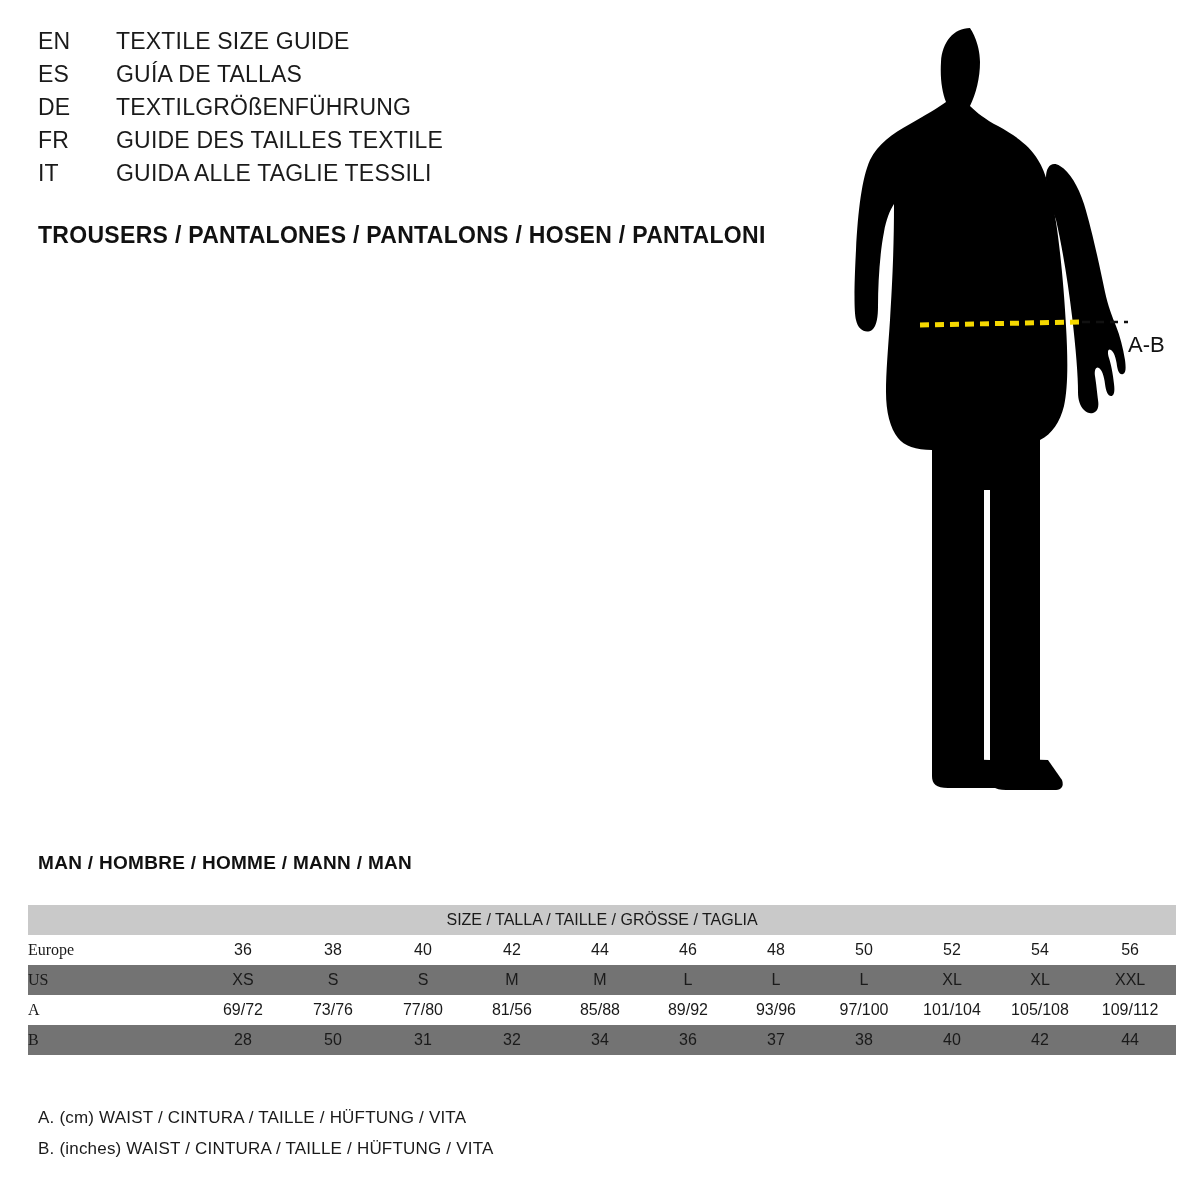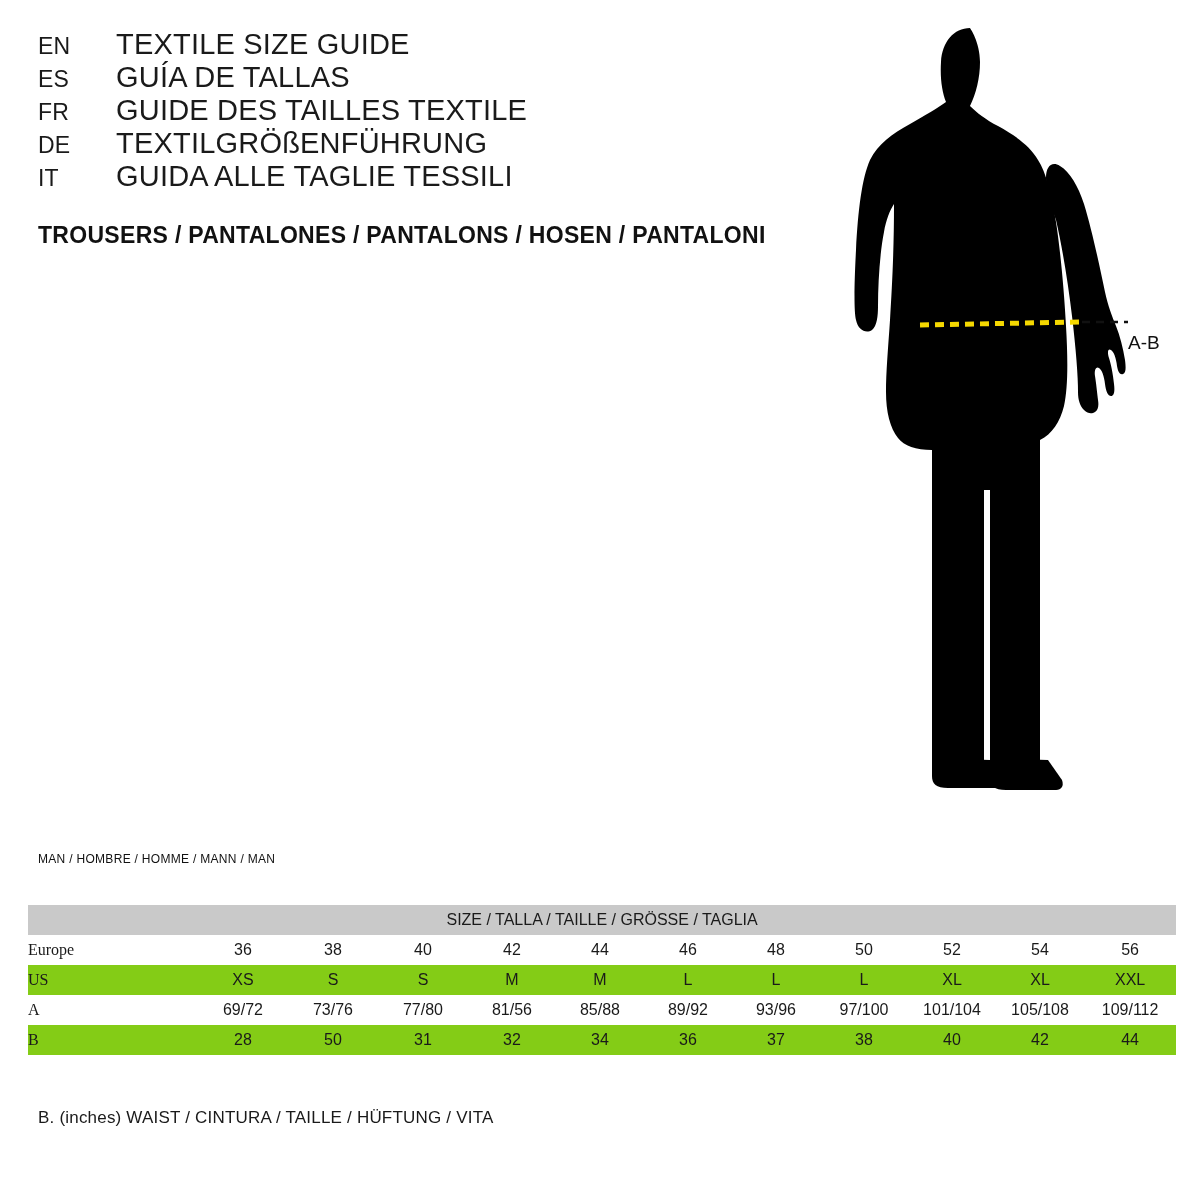--- a/index.html
+++ b/index.html
@@ -33,21 +33,21 @@
     align-items: baseline;
     height: 33px;
   }
   .lang-code {
     width: 78px;
     font-size: 23px;
     letter-spacing: 0.2px;
     color: #1a1a1a;
   }
   .lang-text {
-    font-size: 29px;
+    font-size: 23px;
     letter-spacing: 0.2px;
     color: #1a1a1a;
     white-space: nowrap;
   }
   .garment-line {
     position: absolute;
     left: 38px;
     top: 222px;
     font-size: 23px;
     font-weight: bold;
@@ -66,32 +66,32 @@
   }
   .figure-svg {
     position: absolute;
     left: 0;
     top: 0;
   }
   .ab-label {
     position: absolute;
     left: 308px;
     top: 312px;
-    font-size: 19px;
+    font-size: 22px;
     color: #111;
     font-family: "Liberation Sans", sans-serif;
   }
 
   
   .section-title {
     position: absolute;
     left: 38px;
     top: 852px;
-    font-size: 12px;
-    font-weight: normal;
+    font-size: 19px;
+    font-weight: bold;
     letter-spacing: 0.3px;
     color: #111;
   }
   table.size-table {
     position: absolute;
     left: 28px;
     top: 905px;
     width: 1148px;
     border-collapse: collapse;
     table-layout: fixed;
@@ -106,21 +106,21 @@
     vertical-align: middle;
   }
   .hdr-row td {
     background: #c9c9c9;
     text-align: left;
     padding-left: 14px;
     font-size: 17px;
     height: 32px;
   }
   .row-light td { background: #ffffff; }
-  .row-shade td { background: #84cc16; }
+  .row-shade td { background: #737373; }
   .rowlabel {
     text-align: left !important;
     padding-left: 14px;
     font-family: Liberation Serif, serif;
   }
 
   
   .footnotes {
     position: absolute;
     left: 38px;
@@ -142,26 +142,26 @@
   <div class="lang-block">
     <div class="lang-row">
       <div class="lang-code">EN</div>
       <div class="lang-text">TEXTILE SIZE GUIDE</div>
     </div>
     <div class="lang-row">
       <div class="lang-code">ES</div>
       <div class="lang-text">GUÍA DE TALLAS</div>
     </div>
     <div class="lang-row">
+      <div class="lang-code">DE</div>
+      <div class="lang-text">TEXTILGRÖßENFÜHRUNG</div>
+    </div>
+    <div class="lang-row">
       <div class="lang-code">FR</div>
       <div class="lang-text">GUIDE DES TAILLES TEXTILE</div>
-    </div>
-    <div class="lang-row">
-      <div class="lang-code">DE</div>
-      <div class="lang-text">TEXTILGRÖßENFÜHRUNG</div>
     </div>
     <div class="lang-row">
       <div class="lang-code">IT</div>
       <div class="lang-text">GUIDA ALLE TAGLIE TESSILI</div>
     </div>
   </div>
 
   <div class="garment-line">TROUSERS / PANTALONES / PANTALONS / HOSEN / PANTALONI</div>
 
   <div class="figure-area">
@@ -310,16 +310,17 @@
         <td>37</td>
         <td>38</td>
         <td>40</td>
         <td>42</td>
         <td>44</td>
       </tr>
     </tbody>
   </table>
 
   <div class="footnotes">
+    <div class="footnote">A. (cm) WAIST / CINTURA / TAILLE / HÜFTUNG / VITA</div>
     <div class="footnote">B. (inches) WAIST / CINTURA / TAILLE / HÜFTUNG / VITA</div>
   </div>
 
 </div>
 
 </body></html>

